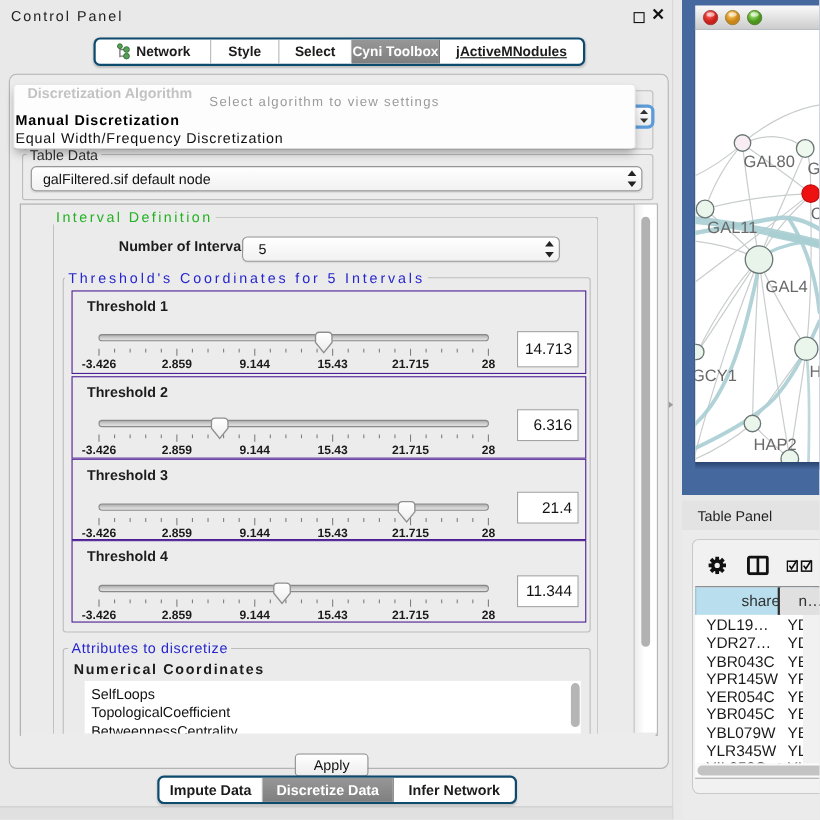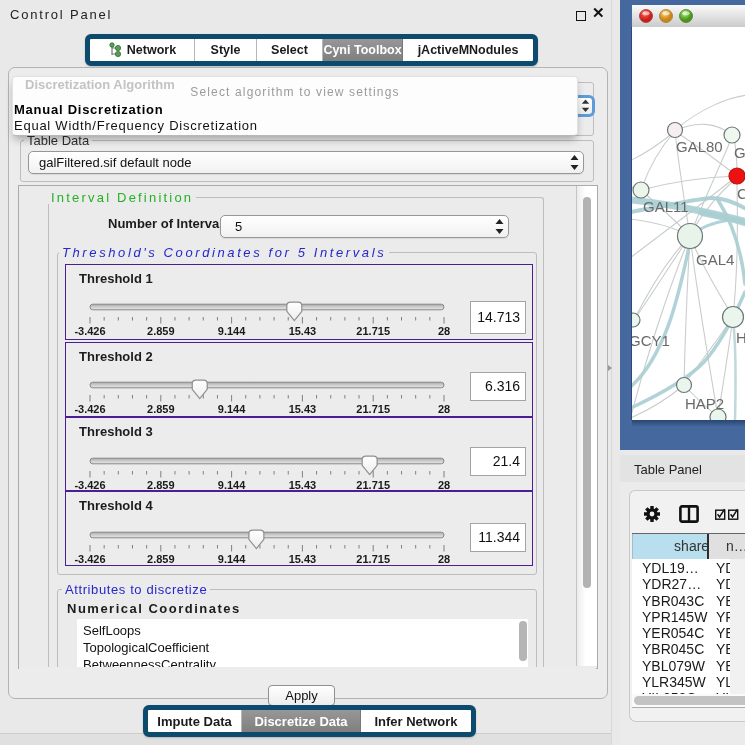--- a/index.html
+++ b/index.html
@@ -5,21 +5,21 @@
   html,body{margin:0;padding:0;}
   body{width:745px;height:745px;position:relative;overflow:hidden;
        font-family:"Liberation Sans",sans-serif;background:#e9e9e9;}
   .abs{position:absolute;}
   .grp{position:absolute;border:1px solid #bdbdbd;border-radius:3px;}
   .grplab{position:absolute;background:#ececec;padding:0 3px;line-height:13px;font-size:13px;}
   .combo{position:absolute;border:1px solid #979797;border-radius:5px;
          background:linear-gradient(#ffffff,#f1f1f1);box-shadow:0 1px 1px rgba(0,0,0,0.08);}
   .combo .ctext{position:absolute;left:10px;top:3px;font-size:13px;color:#111;}
   .arrows{position:absolute;right:4px;top:2px;width:9px;}
-  .seg{display:flex;position:absolute;background:#fff;border:5px solid #0c4a6e;border-radius:6px;font-size:13px;box-shadow:0 1px 2px rgba(0,0,0,0.18);overflow:hidden;}
+  .seg{display:flex;position:absolute;background:#fff;border:2px solid #0c4a6e;border-radius:6px;font-size:13px;box-shadow:0 1px 2px rgba(0,0,0,0.18);overflow:hidden;}
   .seg div{font-size:inherit;font-weight:bold;color:#1b1b1b;display:flex;align-items:center;justify-content:center;white-space:nowrap;overflow:hidden;border-right:1px solid #b7b7b7;}
   .seg div:last-child{border-right:none;}
   .seg .sel{background:linear-gradient(#979797,#7f7f7f);color:#fff;border-right:1px solid #787878;}
   .thr{position:absolute;left:65px;width:466px;border:1px solid #4c1d95;background:#ececec;}
   .thrlab{position:absolute;left:13px;top:6px;font-size:13px;font-weight:bold;color:#1c1c1c;}
   .valbox{position:absolute;left:404px;width:49px;background:#fff;border:1px solid #a3a3a3;
           font-size:14px;color:#111;text-align:right;padding-right:5px;}
 </style>
 </head>
 <body>
@@ -37,21 +37,21 @@
     <svg width="14" height="16" viewBox="0 0 14 16" style="margin-right:5px;">
       <path d="M4 3 V13 M4 6 L10 6 M4 12 L10 12" stroke="#7a7a7a" stroke-width="1.2" fill="none"></path>
       <circle cx="4" cy="3" r="2.2" fill="#57a157" stroke="#2f6b2f" stroke-width="0.8"></circle>
       <circle cx="10" cy="6" r="2.6" fill="#57a157" stroke="#2f6b2f" stroke-width="0.8"></circle>
       <circle cx="10" cy="12" r="2.6" fill="#57a157" stroke="#2f6b2f" stroke-width="0.8"></circle>
     </svg>
     Network</div>
   <div style="width:61px;">Style</div>
   <div style="width:65px;">Select</div>
   <div class="sel" style="width:79px;">Cyni Toolbox</div>
-  <div style="width:130px;">jActiveMNodules</div>
+  <div style="width:130px;text-decoration:underline;">jActiveMNodules</div>
 </div>
 
 <div class="abs" style="left:8px;top:67px;width:598px;height:630px;background:#ececec;
      border:1px solid #b3b3b3;border-radius:7px;"></div>
 
 <div class="grp" style="left:20px;top:82px;width:572px;height:52px;"></div>
 
 <div class="abs" style="left:552px;top:95px;width:37px;height:16px;border:3px solid #5d9bd9;border-radius:6px;background:linear-gradient(#fff,#ececec);"></div>
 <svg class="abs" style="left:581px;top:99px;" width="9" height="14" viewBox="0 0 9 14">
   <path d="M0.8 4.7 L4.5 0.5 L8.2 4.7 Z" fill="#333"></path>
@@ -87,21 +87,21 @@
 <div class="abs" style="left:88px;top:216px;font-size:13px;font-weight:bold;color:#1c1c1c;padding-left:20px;">Number of Intervals</div>
 <div class="combo" style="left:220px;top:215px;width:287px;height:21px;">
   <span class="ctext" style="left:14px;">5</span>
   <svg class="arrows" width="9" height="17" viewBox="0 0 9 17">
     <path d="M0.5 6 L4.5 1 L8.5 6 Z" fill="#222"></path>
       <path d="M0.5 11 L4.5 16 L8.5 11 Z" fill="#222"></path>
   </svg>
 </div>
 
 <div class="grp" style="left:57px;top:252px;width:478px;height:321px;background:#ebebeb;"></div>
-<div class="grplab" style="left:59px;top:246px;color:#2626cc;background:#ebebeb;letter-spacing:2.6px;font-style:italic;">Threshold's Coordinates for 5 Intervals</div>
+<div class="grplab" style="left:59px;top:246px;color:#2626cc;background:#ebebeb;letter-spacing:2.6px;">Threshold's Coordinates for 5 Intervals</div>
 
 <div id="thr1" class="thr" style="top:264px;height:74px;">
     <span class="thrlab">Threshold 1</span>
     <span class="valbox" style="top:36px;height:31px;line-height:31px;">14.713</span>
     <svg width="466" height="74" viewBox="0 0 466 74" style="position:absolute;left:0;top:0;">
       <defs>
         <linearGradient id="tgthr1" x1="0" y1="0" x2="0" y2="1">
           <stop offset="0" stop-color="#a8a8a8"></stop>
           <stop offset="0.5" stop-color="#cecece"></stop>
           <stop offset="1" stop-color="#e6e6e6"></stop>

